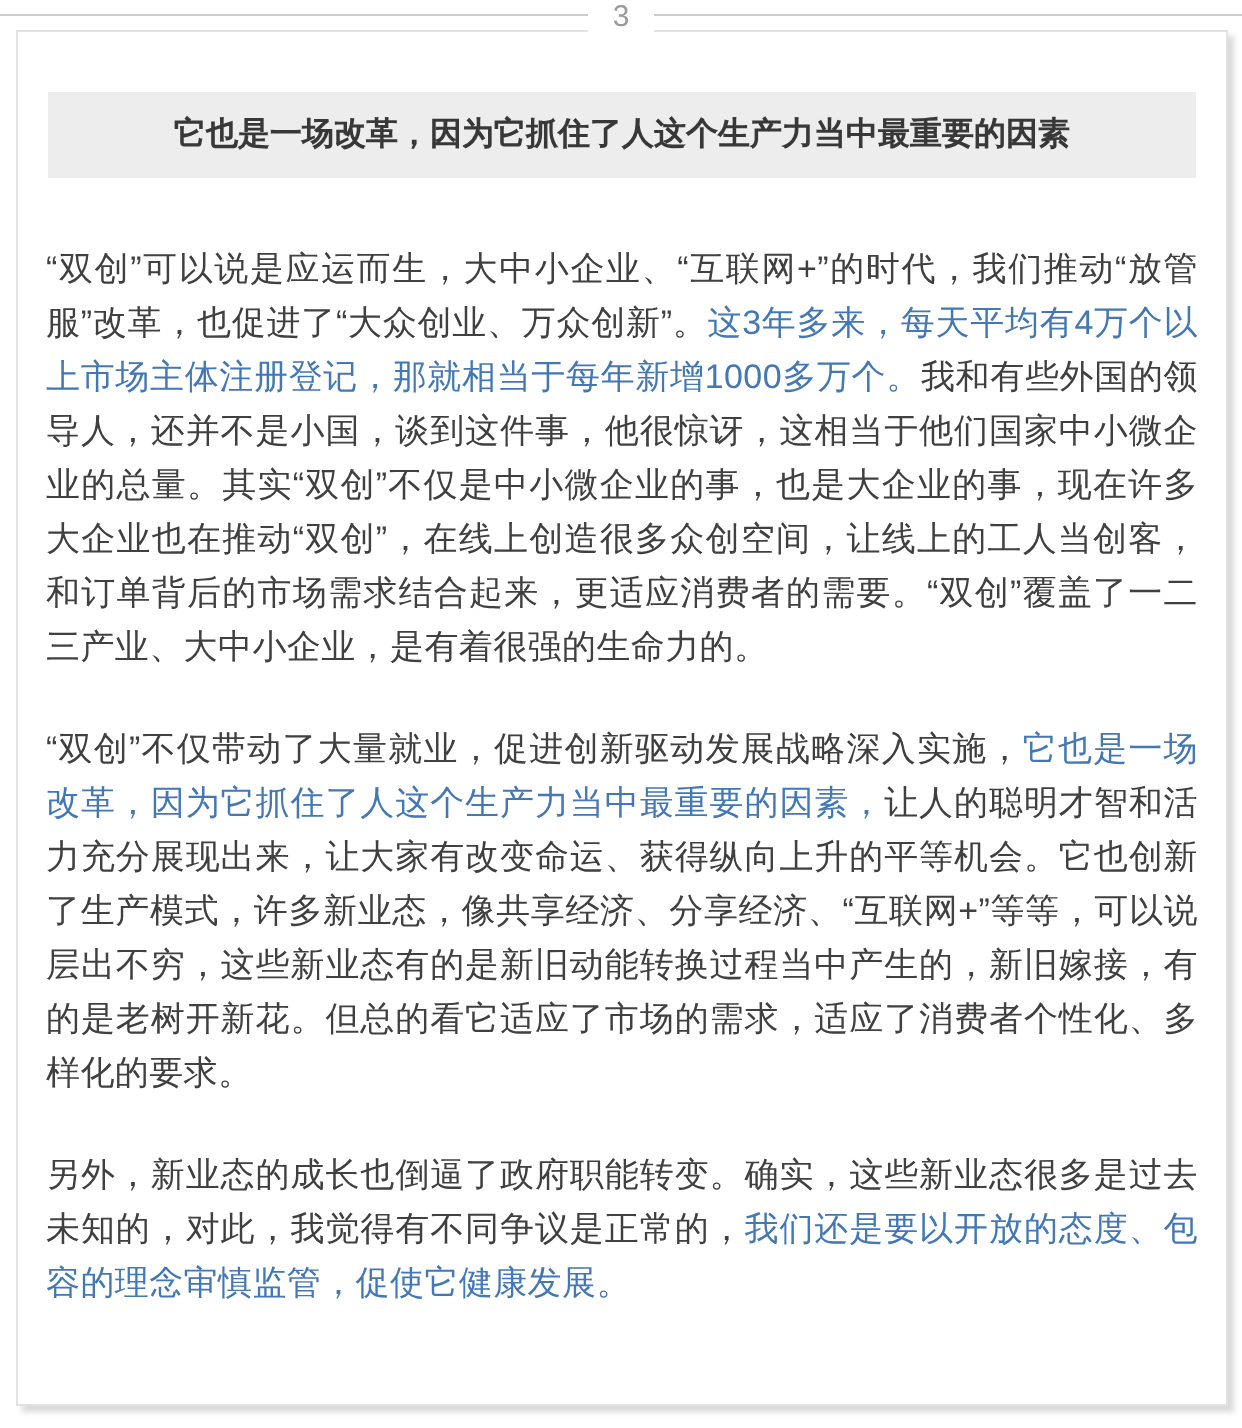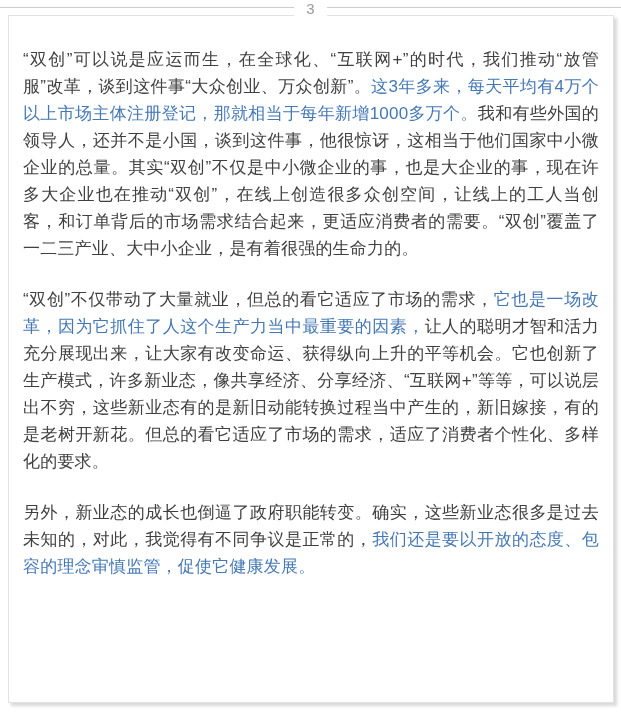--- a/index.html
+++ b/index.html
@@ -83,18 +83,21 @@
 </style>
 </head>
 <body>
 
 <div class="page-header">
   <div class="rule"></div>
   <span class="page-num">3</span>
 </div>
 
 <div class="card">
+  <div class="subtitle-box">
+    <span class="subtitle-text">它也是一场改革，因为它抓住了人这个生产力当中最重要的因素</span>
+  </div>
   <div class="article-body">
-      <p><span class="">“双创”可以说是应运而生，在全球化、“互联网+”的时代，我们推动“放管服”改革，谈到这件事“大众创业、万众创新”。</span><span class="hl">这3年多来，每天平均有4万个以上市场主体注册登记，那就相当于每年新增1000多万个。</span><span class="">我和有些外国的领导人，还并不是小国，谈到这件事，他很惊讶，这相当于他们国家中小微企业的总量。其实“双创”不仅是中小微企业的事，也是大企业的事，现在许多大企业也在推动“双创”，在线上创造很多众创空间，让线上的工人当创客，和订单背后的市场需求结合起来，更适应消费者的需要。“双创”覆盖了一二三产业、大中小企业，是有着很强的生命力的。</span></p>
-      <p><span class="">“双创”不仅带动了大量就业，但总的看它适应了市场的需求，</span><span class="hl">它也是一场改革，因为它抓住了人这个生产力当中最重要的因素，</span><span class="">让人的聪明才智和活力充分展现出来，让大家有改变命运、获得纵向上升的平等机会。它也创新了生产模式，许多新业态，像共享经济、分享经济、“互联网+”等等，可以说层出不穷，这些新业态有的是新旧动能转换过程当中产生的，新旧嫁接，有的是老树开新花。但总的看它适应了市场的需求，适应了消费者个性化、多样化的要求。</span></p>
+      <p><span class="">“双创”可以说是应运而生，大中小企业、“互联网+”的时代，我们推动“放管服”改革，也促进了“大众创业、万众创新”。</span><span class="hl">这3年多来，每天平均有4万个以上市场主体注册登记，那就相当于每年新增1000多万个。</span><span class="">我和有些外国的领导人，还并不是小国，谈到这件事，他很惊讶，这相当于他们国家中小微企业的总量。其实“双创”不仅是中小微企业的事，也是大企业的事，现在许多大企业也在推动“双创”，在线上创造很多众创空间，让线上的工人当创客，和订单背后的市场需求结合起来，更适应消费者的需要。“双创”覆盖了一二三产业、大中小企业，是有着很强的生命力的。</span></p>
+      <p><span class="">“双创”不仅带动了大量就业，促进创新驱动发展战略深入实施，</span><span class="hl">它也是一场改革，因为它抓住了人这个生产力当中最重要的因素，</span><span class="">让人的聪明才智和活力充分展现出来，让大家有改变命运、获得纵向上升的平等机会。它也创新了生产模式，许多新业态，像共享经济、分享经济、“互联网+”等等，可以说层出不穷，这些新业态有的是新旧动能转换过程当中产生的，新旧嫁接，有的是老树开新花。但总的看它适应了市场的需求，适应了消费者个性化、多样化的要求。</span></p>
       <p><span class="">另外，新业态的成长也倒逼了政府职能转变。确实，这些新业态很多是过去未知的，对此，我觉得有不同争议是正常的，</span><span class="hl">我们还是要以开放的态度、包容的理念审慎监管，促使它健康发展。</span></p>
     </div>
 </div>
 
 </body></html>

